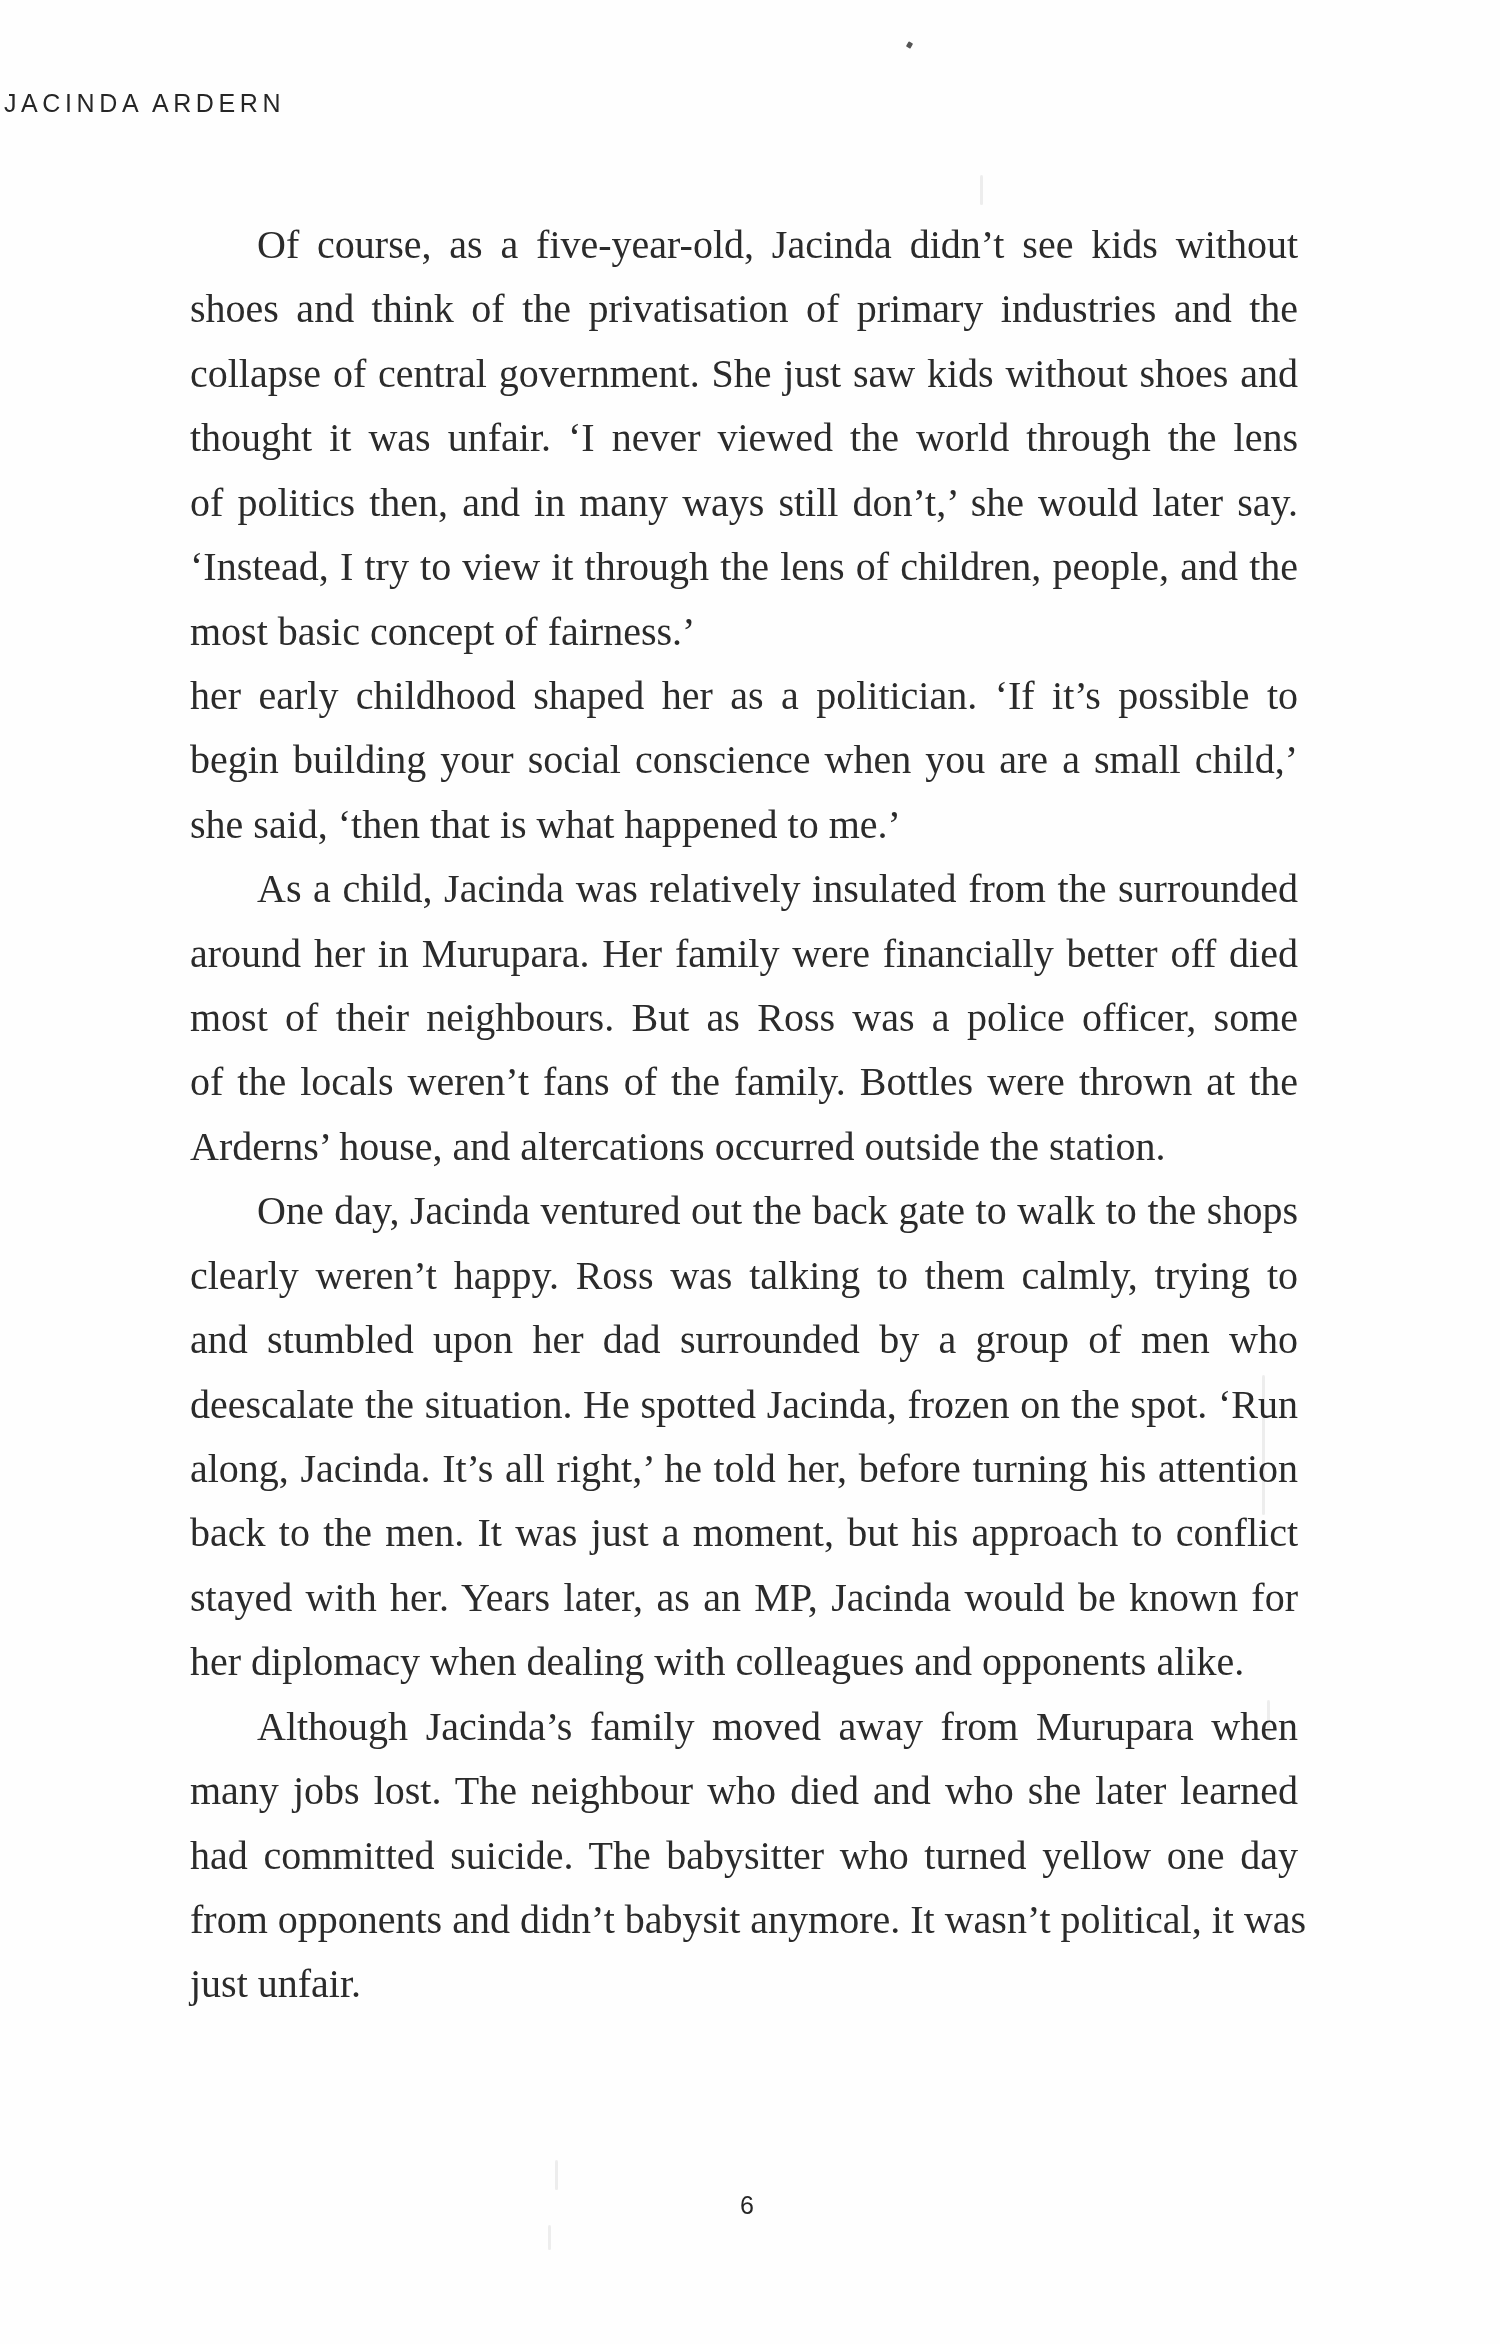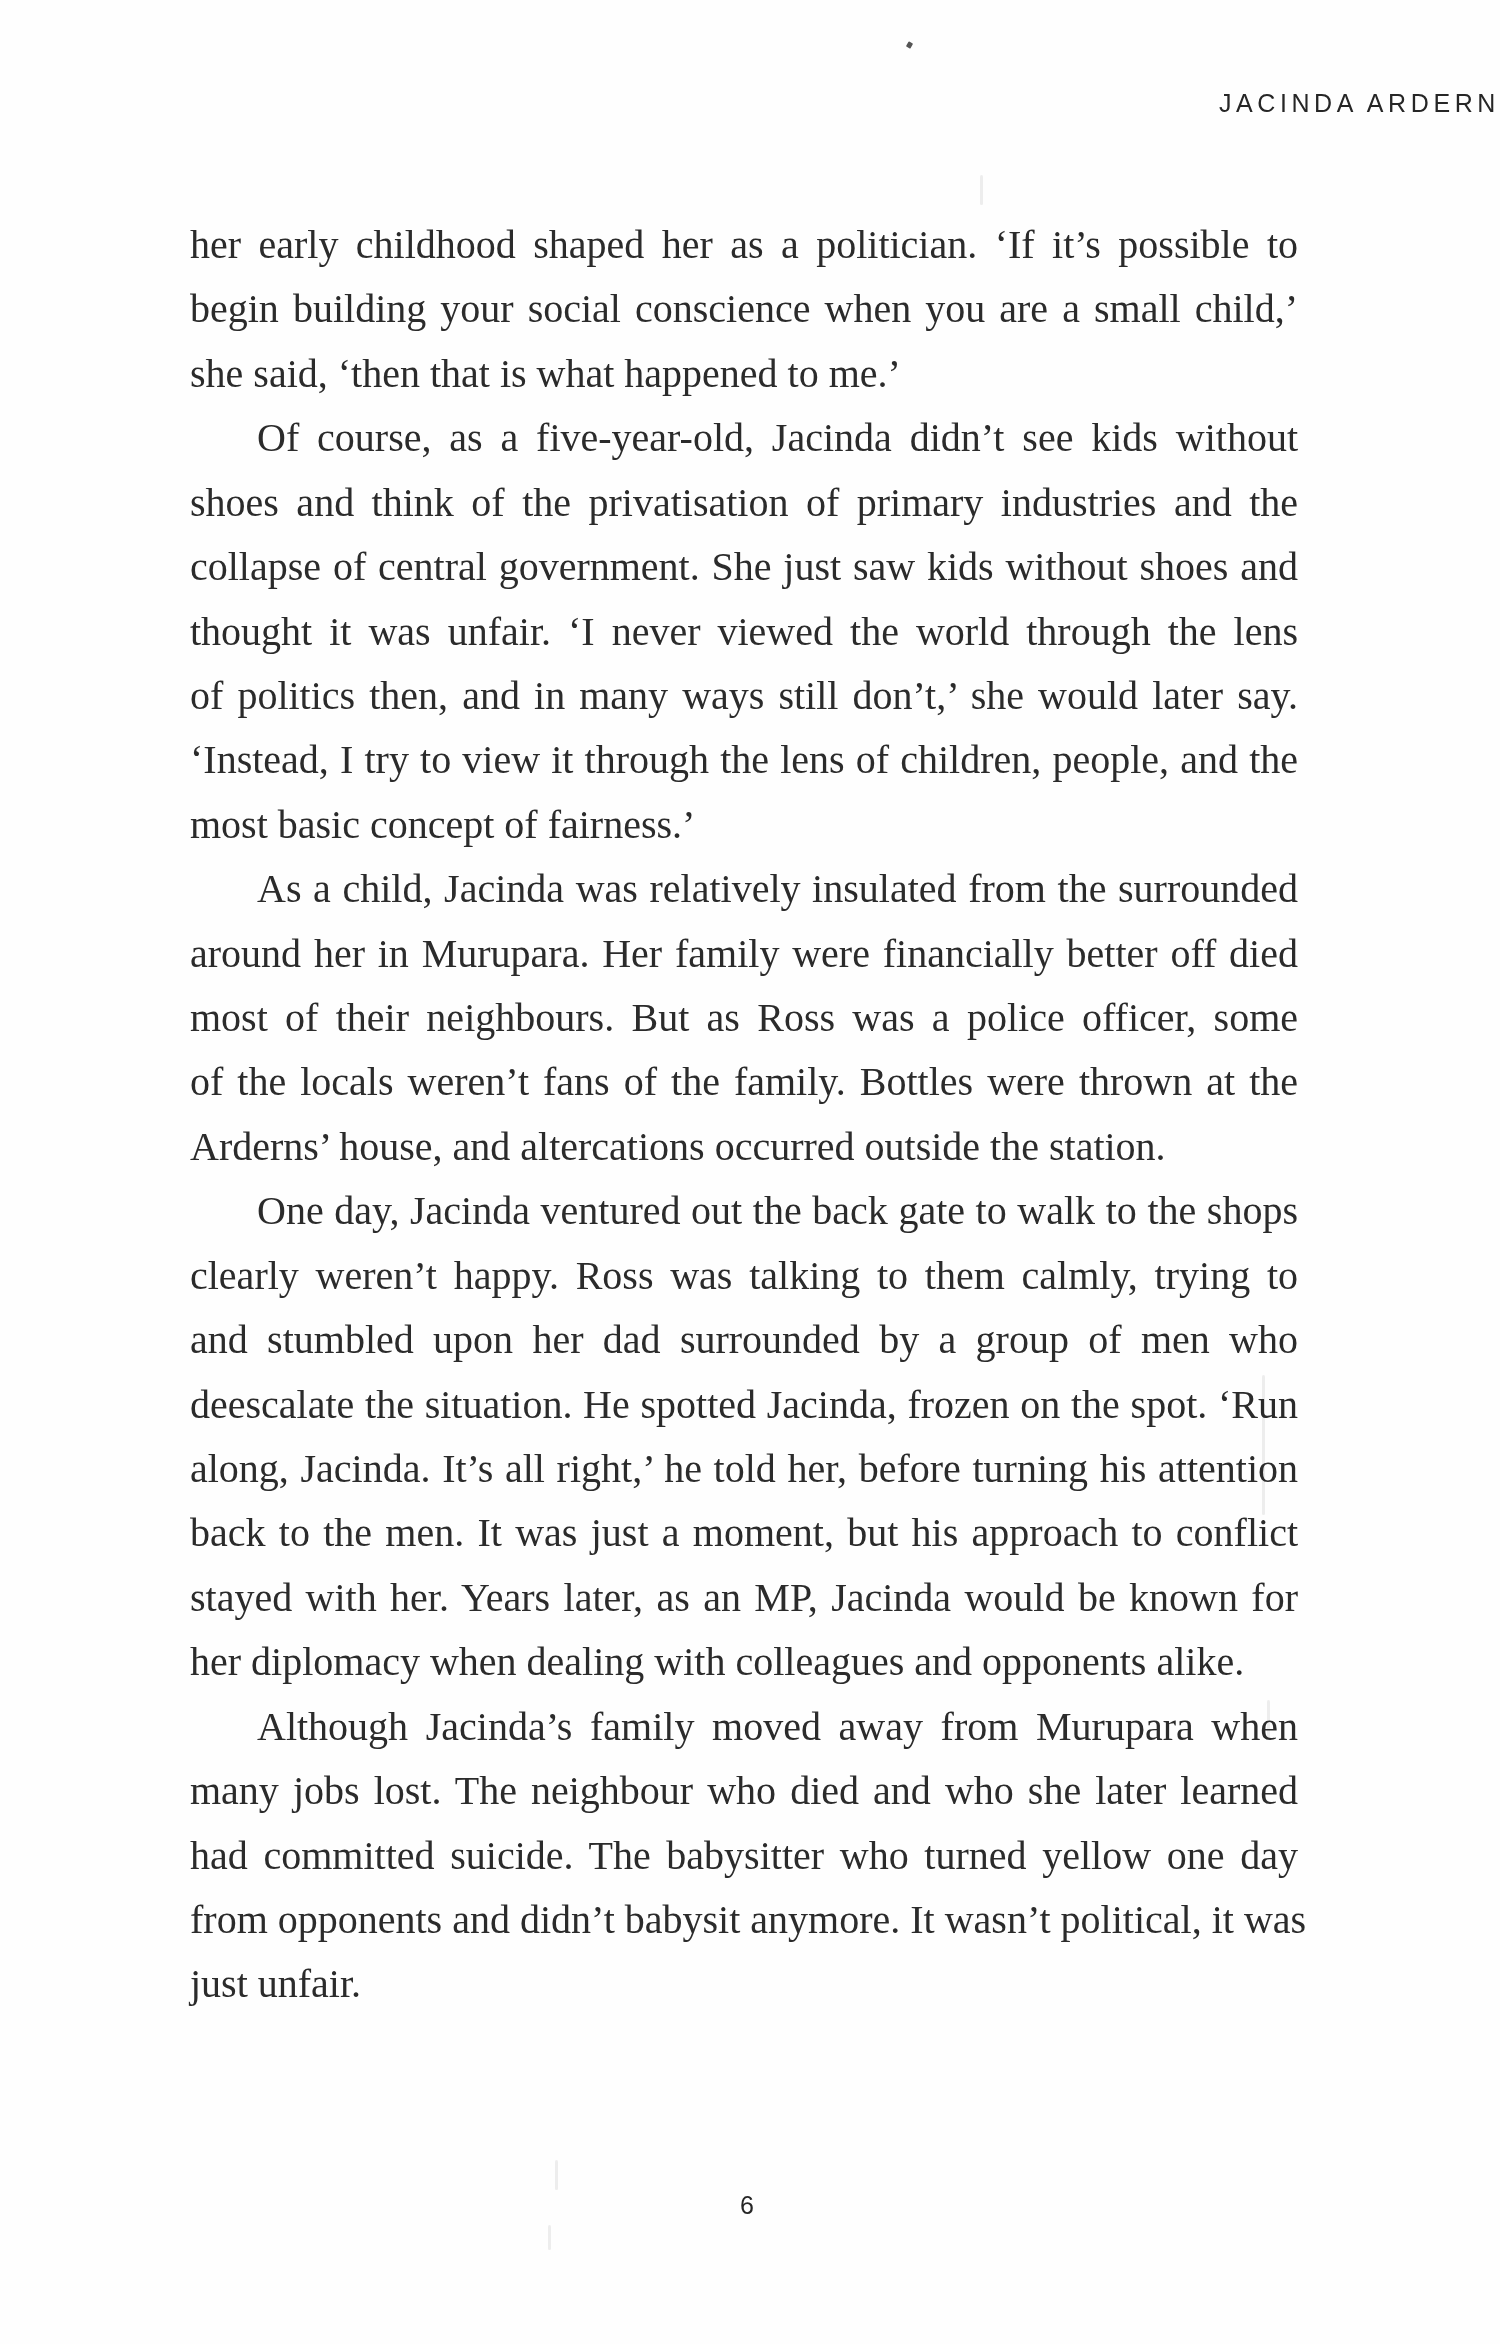--- a/index.html
+++ b/index.html
@@ -18,21 +18,21 @@
     left: 0; top: 0;
     width: 1500px;
     height: 2344px;
     background: #fefefe;
   }
   .running-head {
     position: absolute;
     left: 0;
     width: 1500px;
     top: 88px;
-    text-align: right;
+    text-align: left;
     font-family: "Liberation Sans", sans-serif;
     font-size: 25px;
     line-height: 30px;
     letter-spacing: 4.6px;
     color: #262626;
     text-indent: 4px;
   }
   .body-text {
     position: absolute;
     left: 190px;
@@ -89,33 +89,33 @@
   <div class="artifact" style="left:1262px; top:1375px; width:3px; height:140px;"></div>
   <div class="artifact" style="left:1267px; top:1700px; width:3px; height:40px;"></div>
   <div class="artifact" style="left:555px; top:2160px; width:3px; height:30px;"></div>
   <div class="artifact" style="left:548px; top:2225px; width:3px; height:25px;"></div>
 
   <div class="running-head">JACINDA ARDERN</div>
 
   <div class="body-text" id="body-text">
 
     <div class="paragraph">
-      <span class="line">her early childhood shaped her as a politician. ‘If it’s possible to</span>
-      <span class="line">begin building your social conscience when you are a small child,’</span>
-      <span class="line last">she said, ‘then that is what happened to me.’</span>
-    </div>
-
-    <div class="paragraph">
       <span class="line indent">Of course, as a five-year-old, Jacinda didn’t see kids without</span>
       <span class="line">shoes and think of the privatisation of primary industries and the</span>
       <span class="line">collapse of central government. She just saw kids without shoes and</span>
       <span class="line">thought it was unfair. ‘I never viewed the world through the lens</span>
       <span class="line">of politics then, and in many ways still don’t,’ she would later say.</span>
       <span class="line">‘Instead, I try to view it through the lens of children, people, and the</span>
       <span class="line last">most basic concept of fairness.’</span>
+    </div>
+
+    <div class="paragraph">
+      <span class="line">her early childhood shaped her as a politician. ‘If it’s possible to</span>
+      <span class="line">begin building your social conscience when you are a small child,’</span>
+      <span class="line last">she said, ‘then that is what happened to me.’</span>
     </div>
 
     <div class="paragraph">
       <span class="line indent">As a child, Jacinda was relatively insulated from the surrounded</span>
       <span class="line">around her in Murupara. Her family were financially better off died</span>
       <span class="line">most of their neighbours. But as Ross was a police officer, some</span>
       <span class="line">of the locals weren’t fans of the family. Bottles were thrown at the</span>
       <span class="line last">Arderns’ house, and altercations occurred outside the station.</span>
     </div>
 

